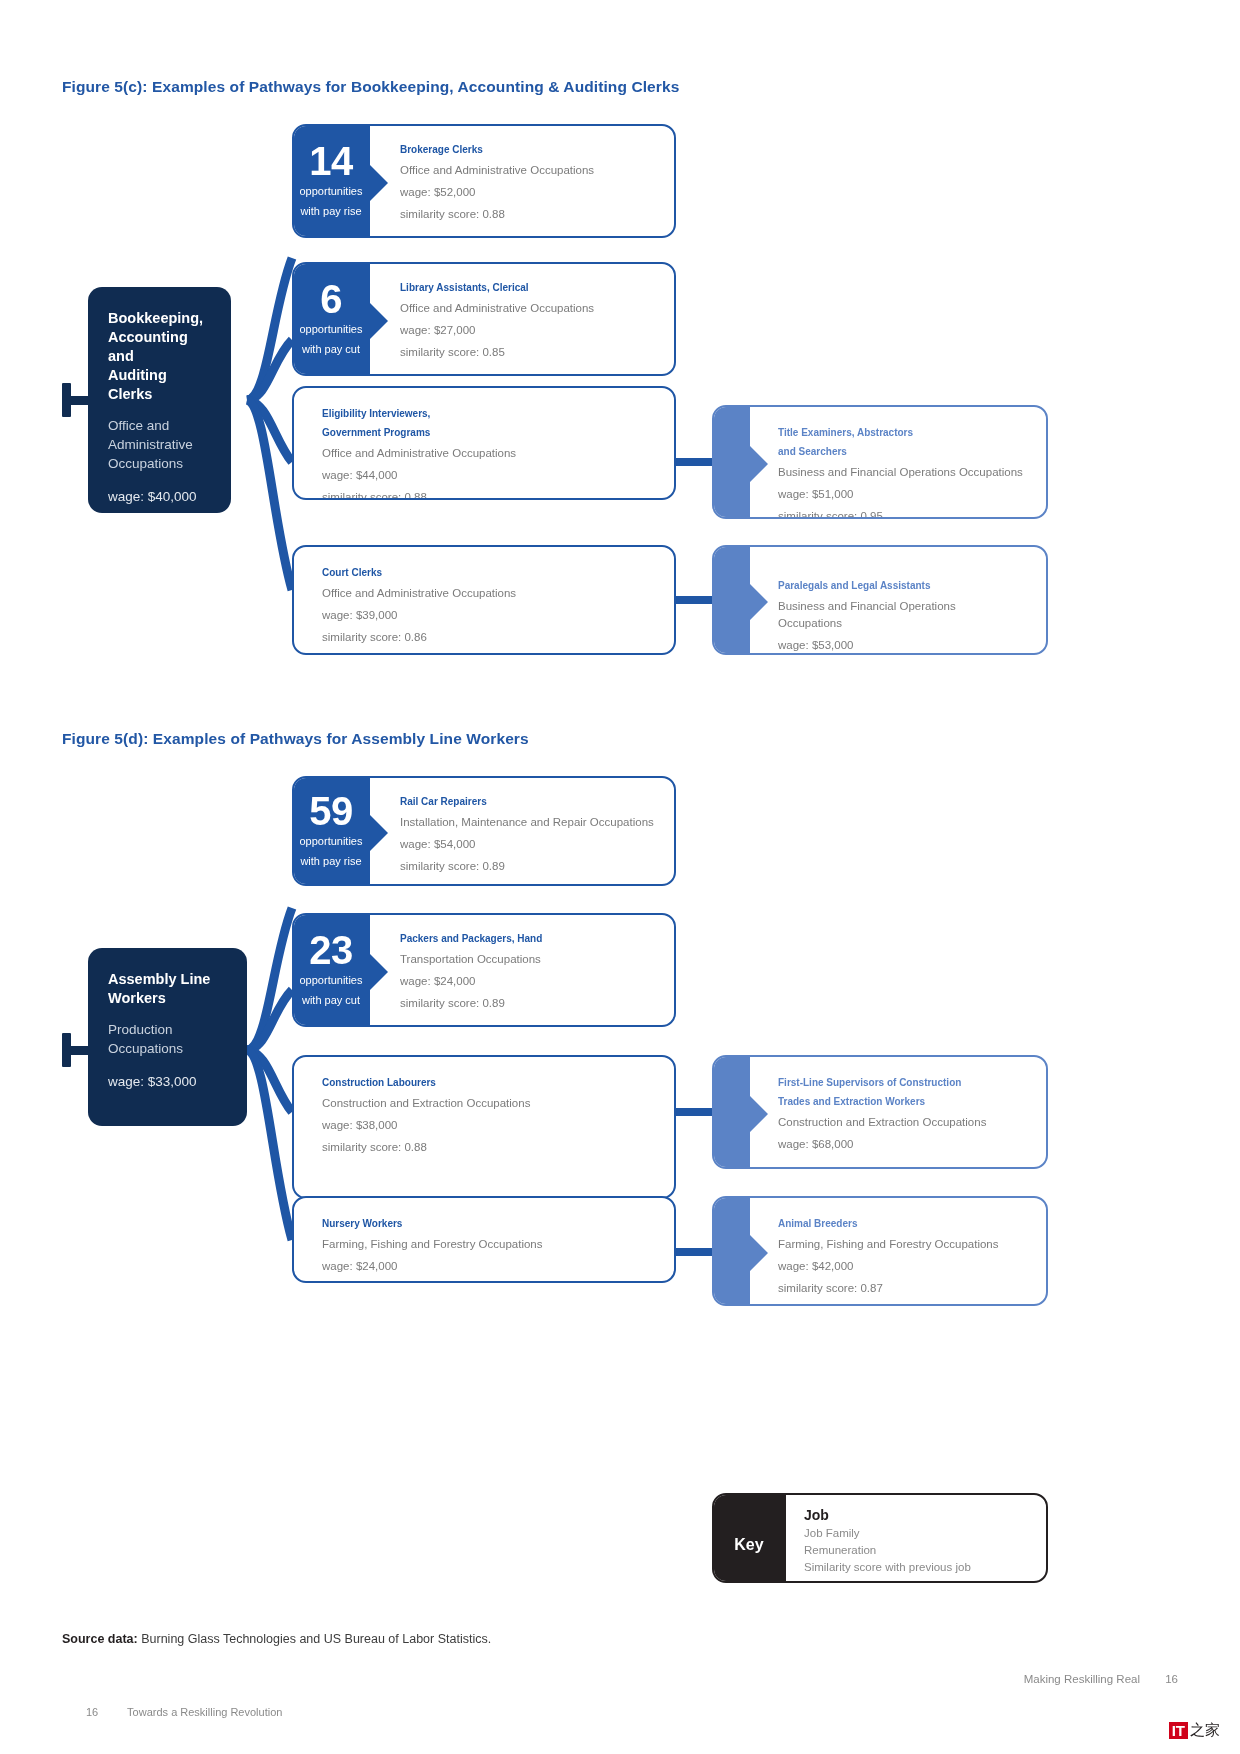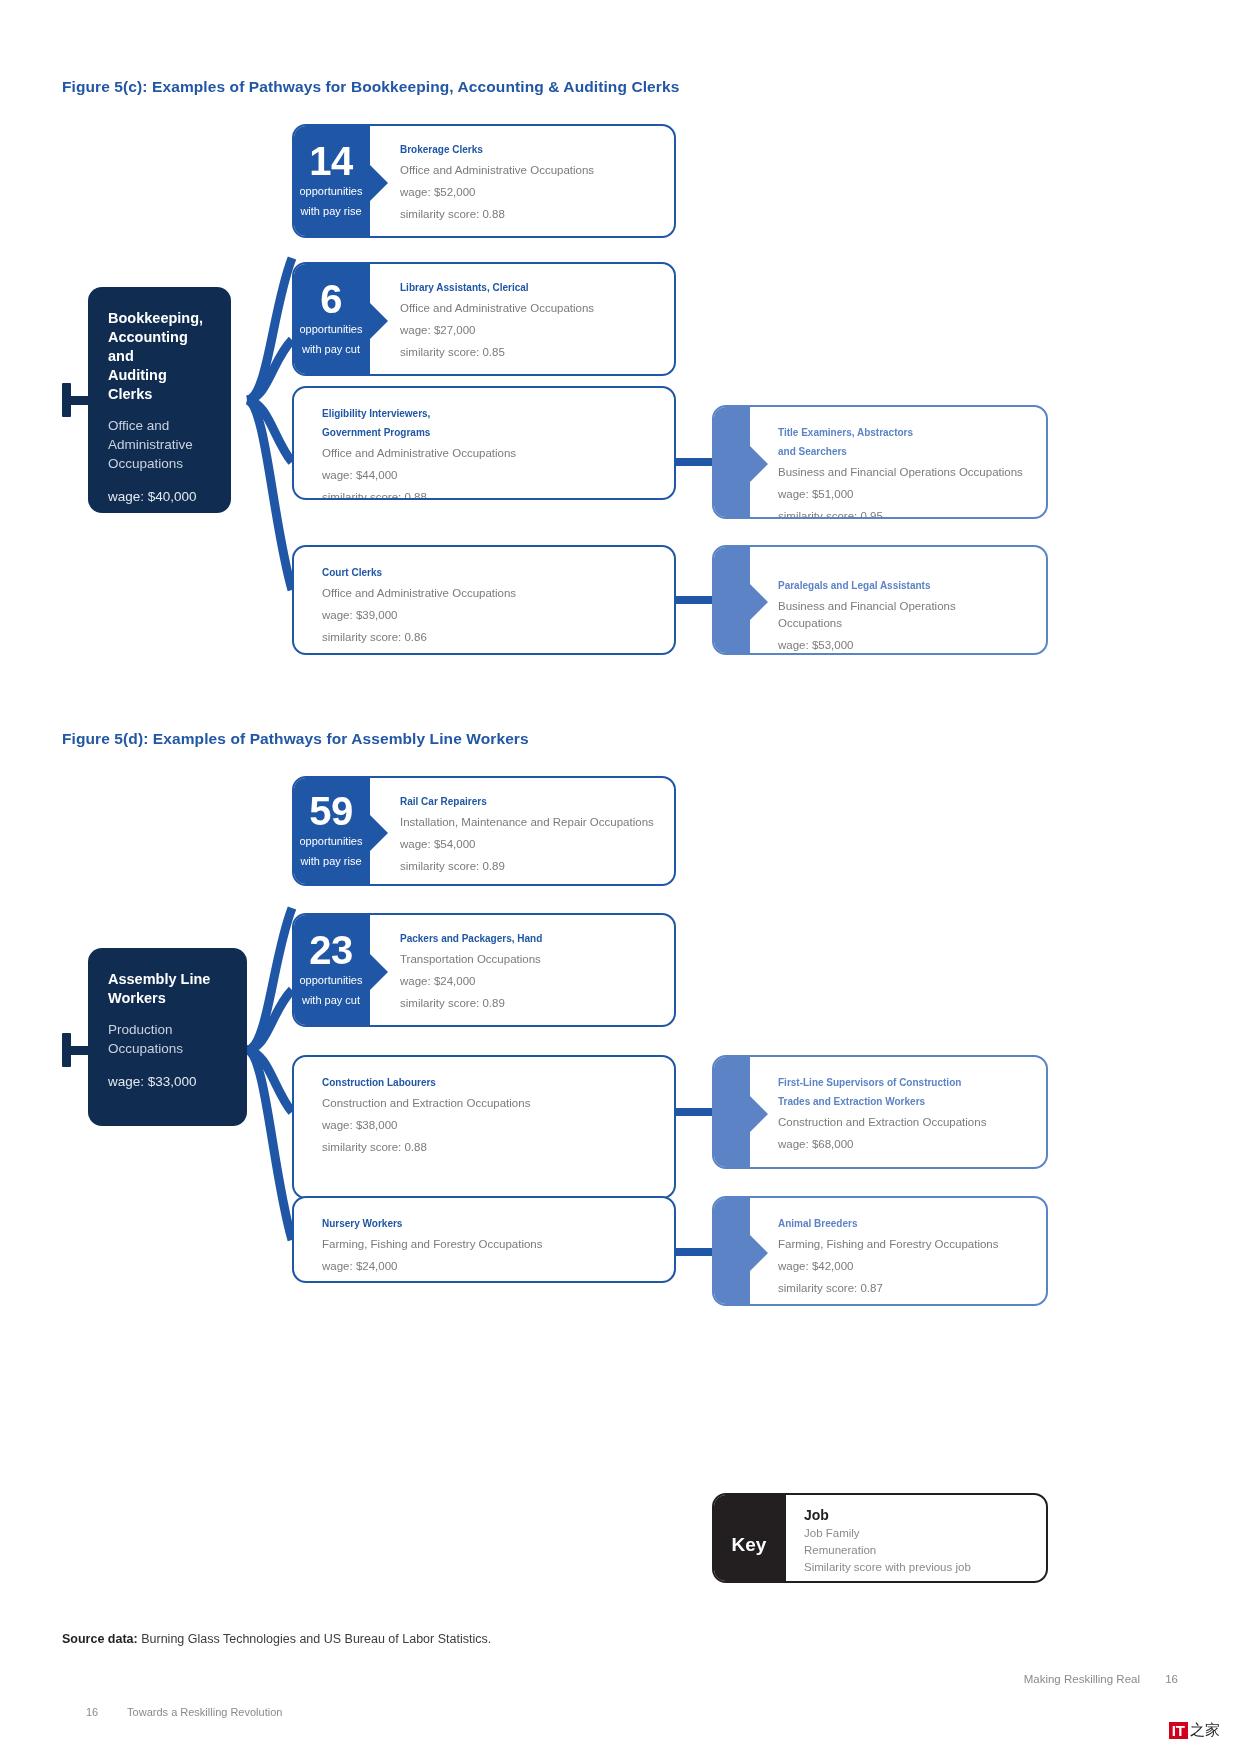--- a/index.html
+++ b/index.html
@@ -63,21 +63,21 @@
   .card-wage{font-size:11.5px;color:#7b7b7b;line-height:17px;margin-top:5px;}
   .card-sim{font-size:11.5px;color:#7b7b7b;line-height:17px;margin-top:5px;}
 
   
   .keybox{
     position:absolute;box-sizing:border-box;border:2px solid #231f20;
     border-radius:14px;background:#ffffff;overflow:hidden;
   }
   .keytab{position:absolute;left:-2px;top:-2px;bottom:-2px;width:74px;background:#231f20;
     display:flex;align-items:center;justify-content:center;border-radius:12px 0 0 12px;}
-  .keytab span{color:#ffffff;font-size:19px;font-weight:bold;margin-top:13px;}
+  .keytab span{color:#ffffff;font-size:16px;font-weight:bold;margin-top:13px;}
   .keybody{position:absolute;left:74px;right:0;top:0;bottom:0;padding:11px 0 0 16px;box-sizing:border-box;}
   .key-l1{font-size:14px;font-weight:bold;color:#231f20;line-height:19px;}
   .key-l2,.key-l3,.key-l4{font-size:11.5px;color:#8a8a8a;line-height:17px;}
 
   
   .source-line{position:absolute;font-size:12.5px;color:#3c3c3c;}
   .source-line b{font-weight:bold;color:#231f20;}
   .foot-right{position:absolute;font-size:11.5px;color:#8a8a8a;}
   .foot-right .pg{margin-left:22px;}
   .foot-left{position:absolute;font-size:11px;color:#8a8a8a;margin-left:24px;}

